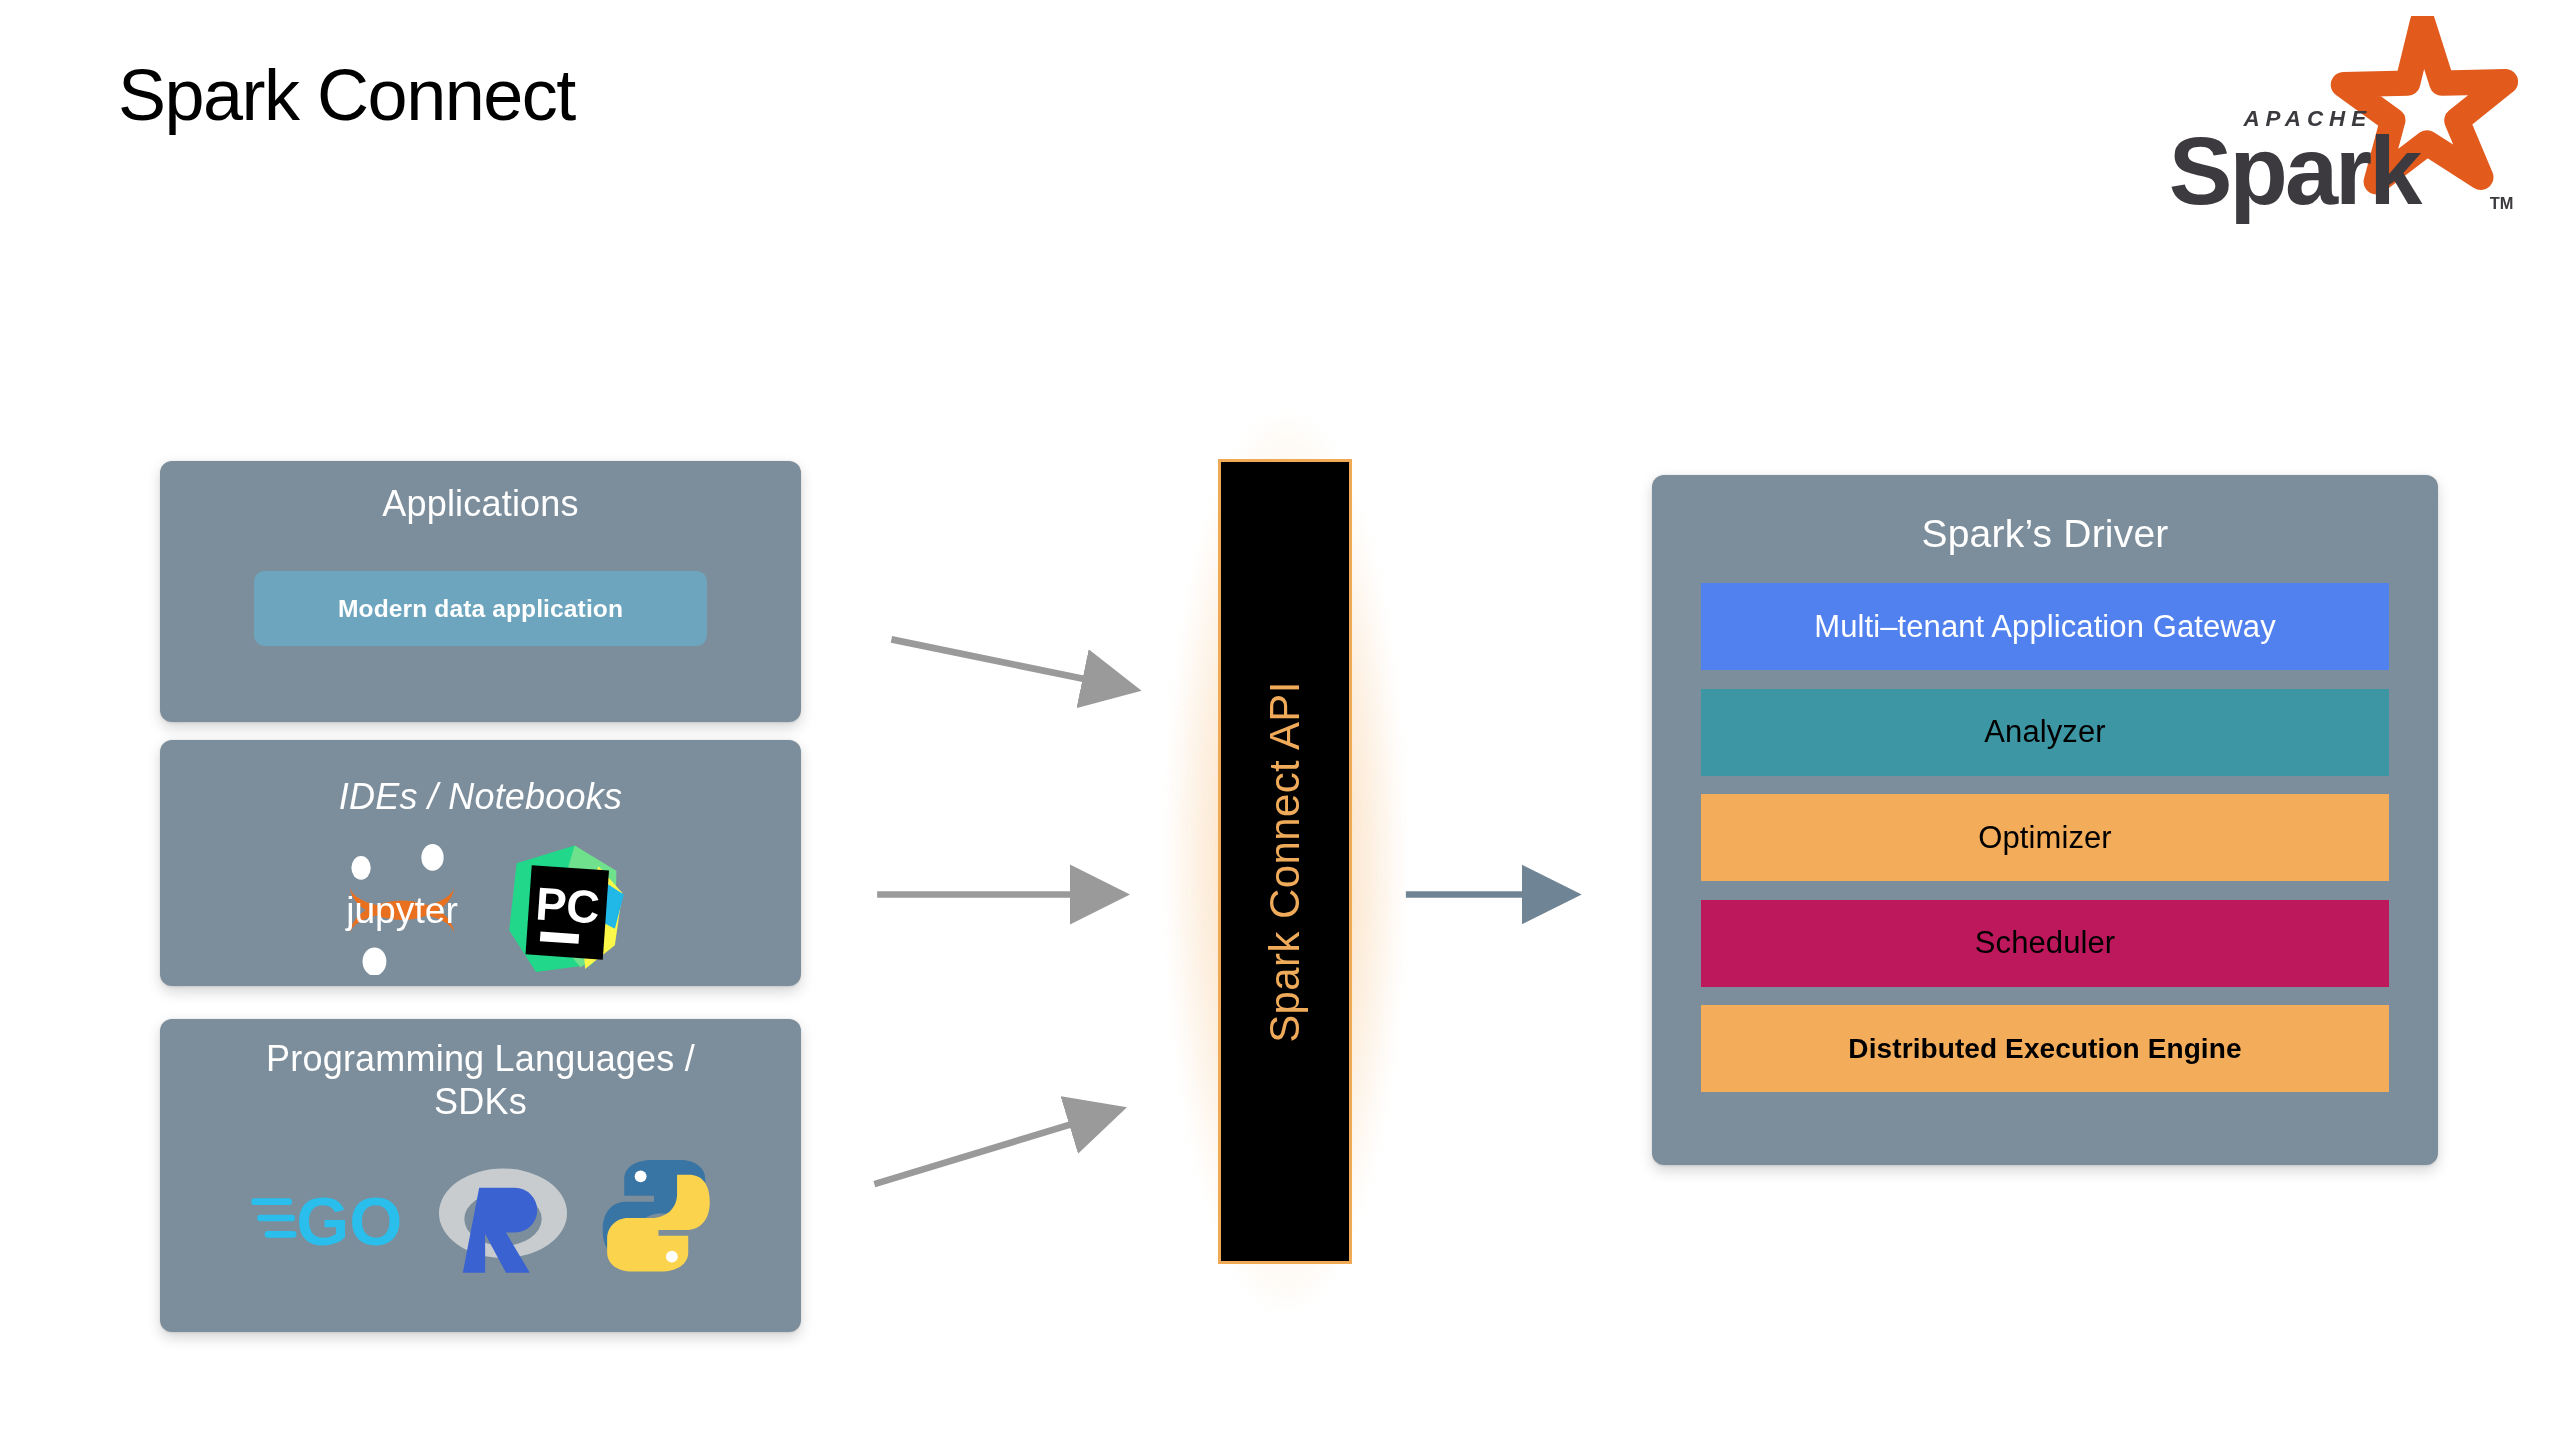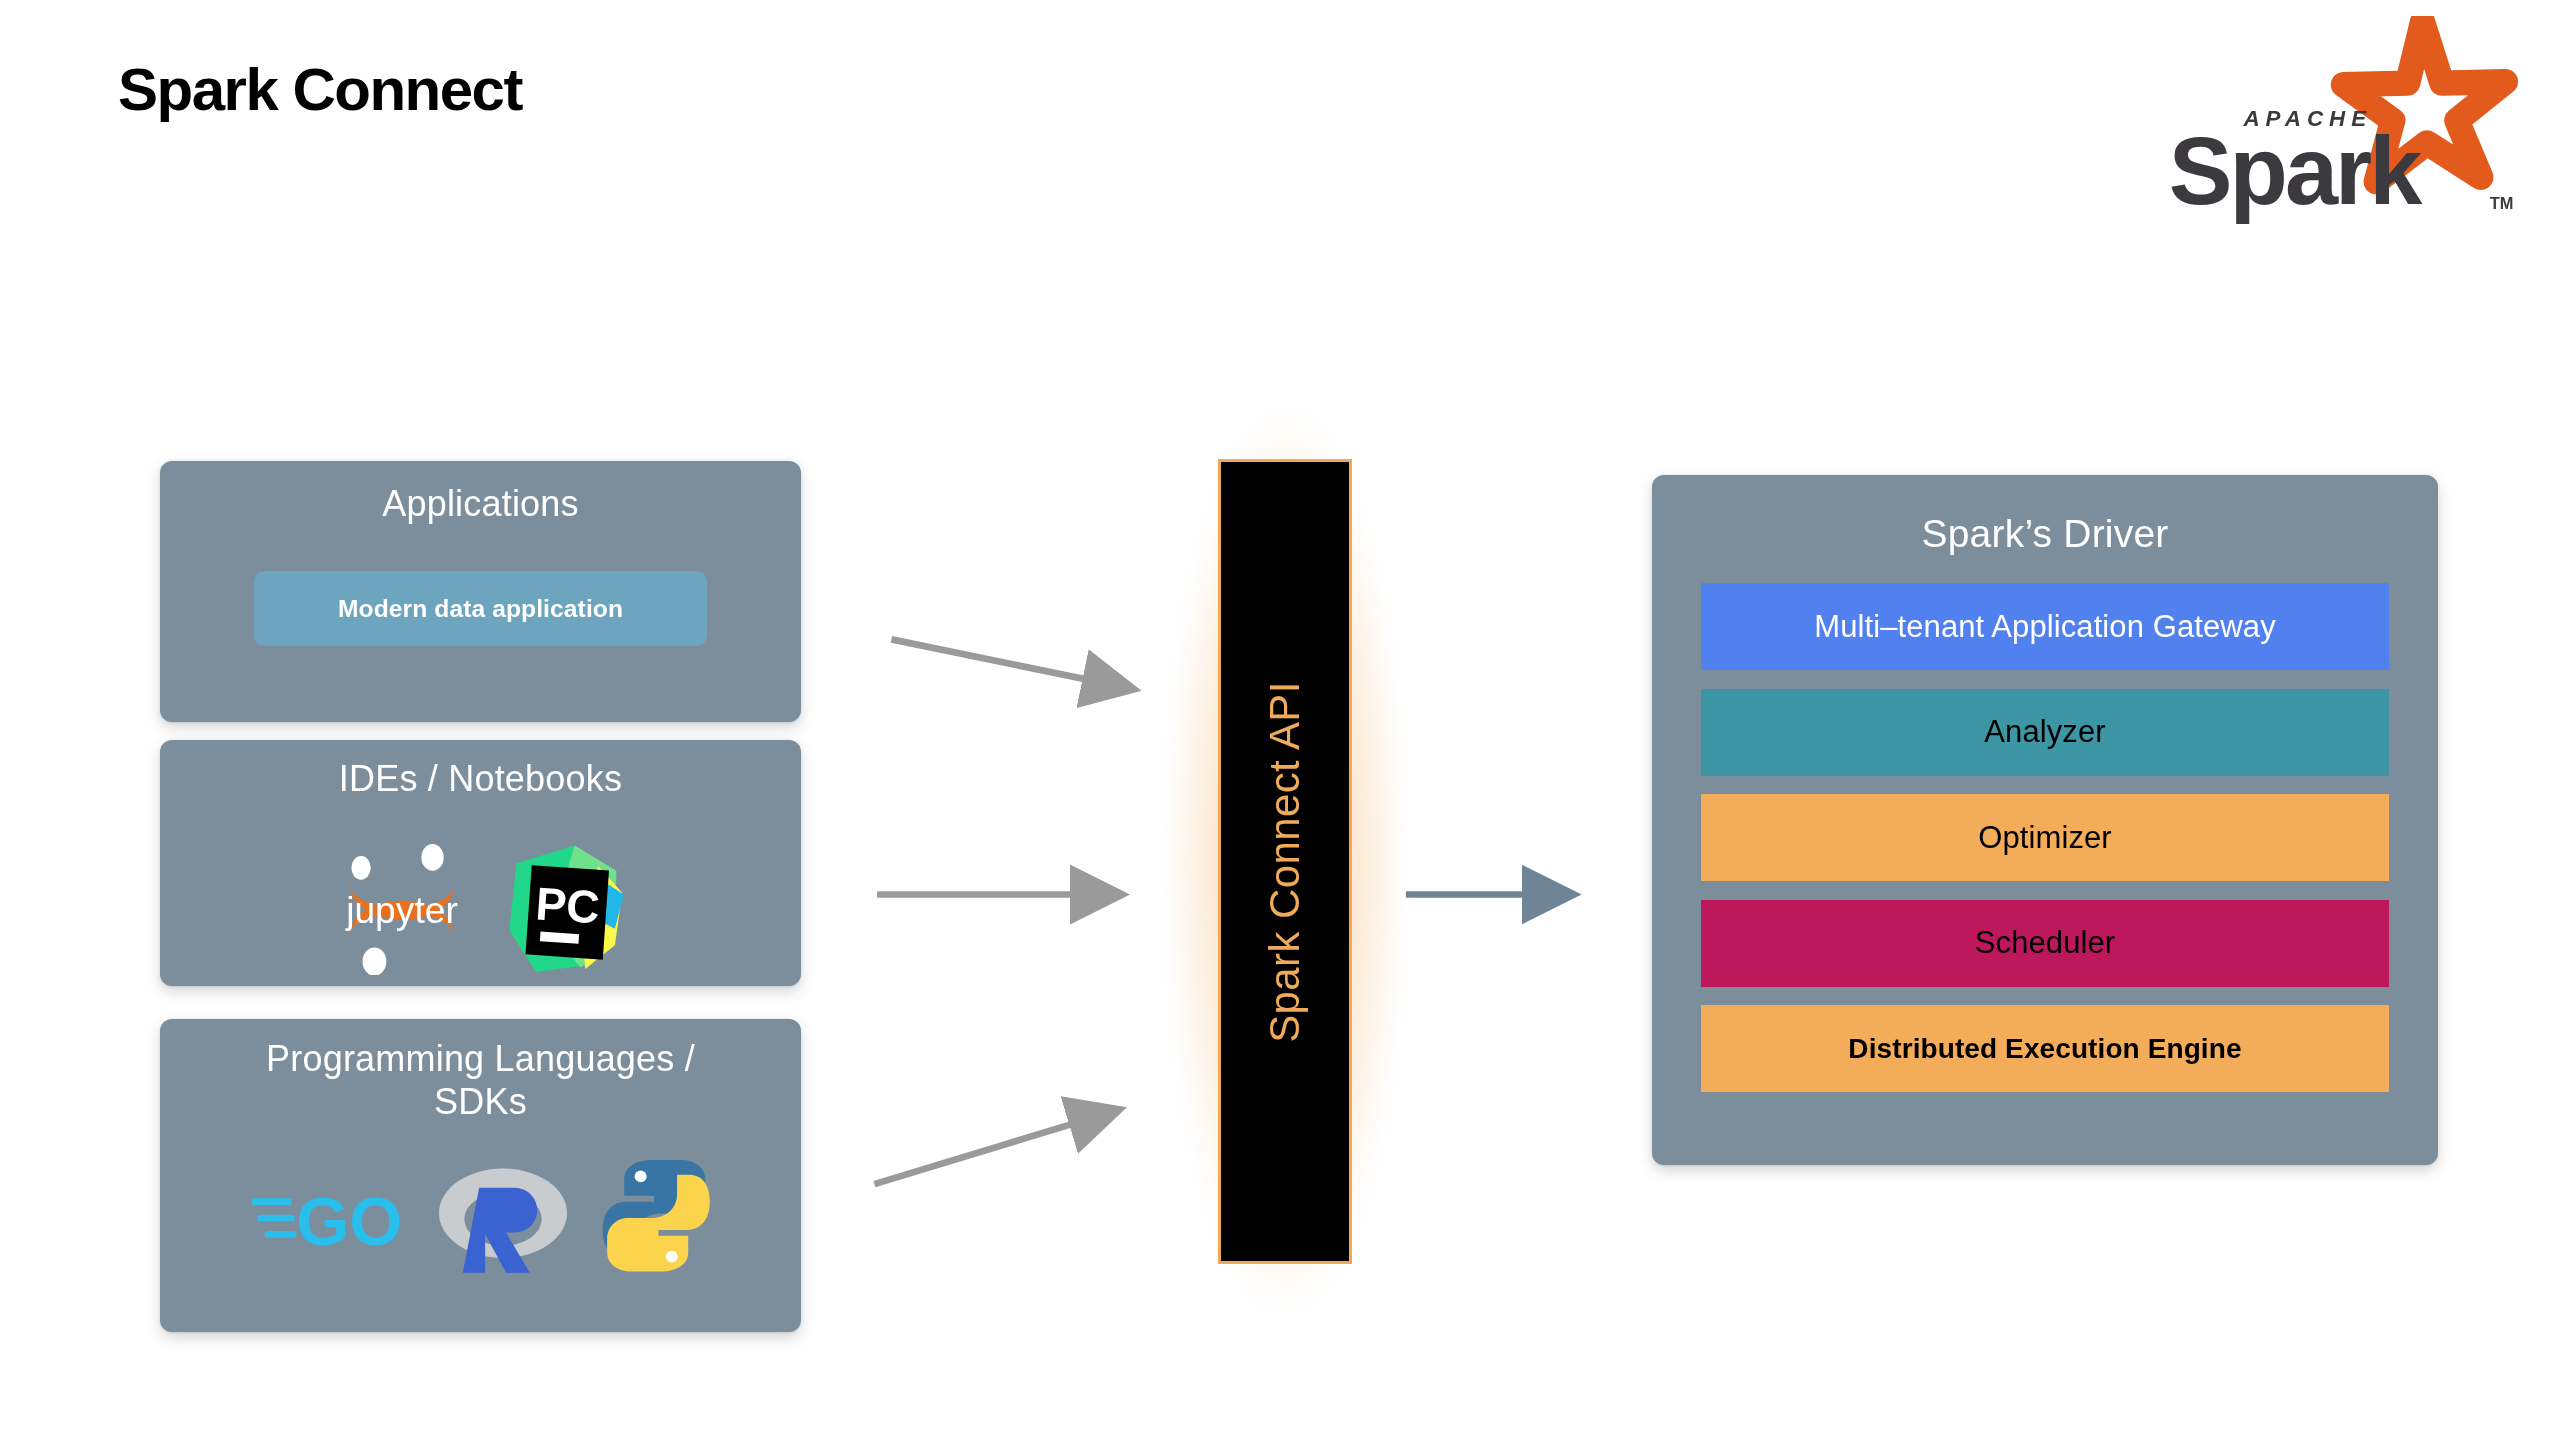--- a/index.html
+++ b/index.html
@@ -13,22 +13,22 @@
     position: relative;
     width: 2576px; height: 1447px;
     background: #ffffff;
     overflow: hidden;
   }
 
   
   #page-title {
     position: absolute;
     left: 118px; top: 58px;
-    font-size: 60px;
-    font-weight: 700;
+    font-size: 72px;
+    font-weight: 400;
     letter-spacing: -1.5px;
     color: #000000;
     line-height: 1.05;
     white-space: nowrap;
   }
   #page-subtitle {
     position: absolute;
     left: 119px; top: 260px;
     font-size: 51px;
     font-weight: 400;
@@ -58,21 +58,21 @@
     letter-spacing: 0.2px;
     line-height: 1.18;
   }
 
   
   #box-applications { left: 160px; top: 461px;  width: 641px; height: 261px; }
   #box-ides         { left: 160px; top: 740px;  width: 641px; height: 246px; }
   #box-langs        { left: 160px; top: 1019px; width: 641px; height: 313px; }
 
   #box-applications .panel-title { font-size: 36px; margin-top: 22.4px; }
-  #box-ides .panel-title         { font-size: 36px; margin-top: 18px; }
+  #box-ides .panel-title         { font-size: 36px; margin-top: 36px; font-style: italic; }
   #box-langs .panel-title        { font-size: 36px; margin-top: 19.4px; }
 
   #modern-data-app {
     position: absolute;
     left: 94px; top: 110px;
     width: 453px; height: 75px;
     background: #6ca5bd;
     border-radius: 10.4px;
     display: flex; align-items: center; justify-content: center;
     color: #ffffff;

